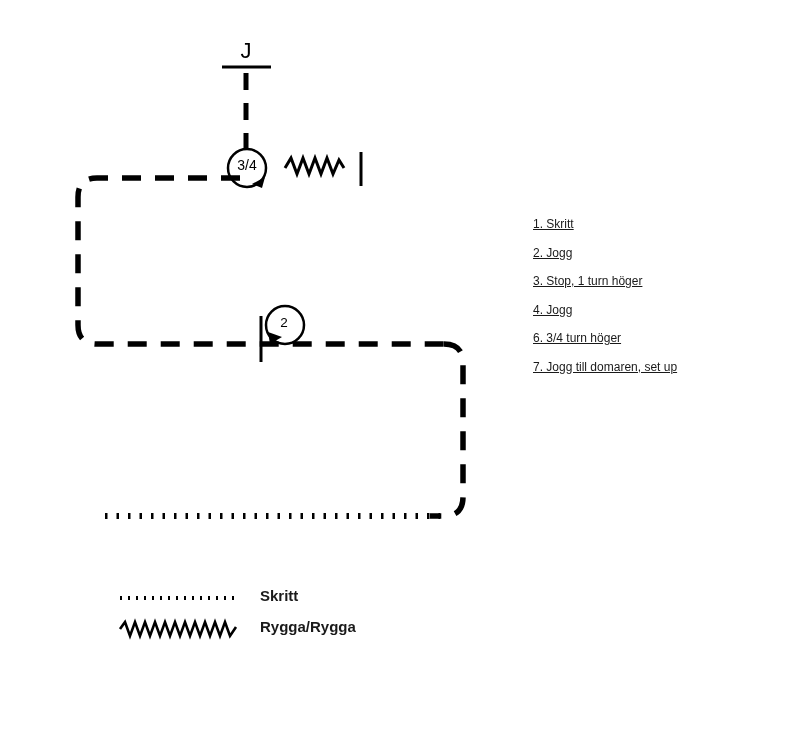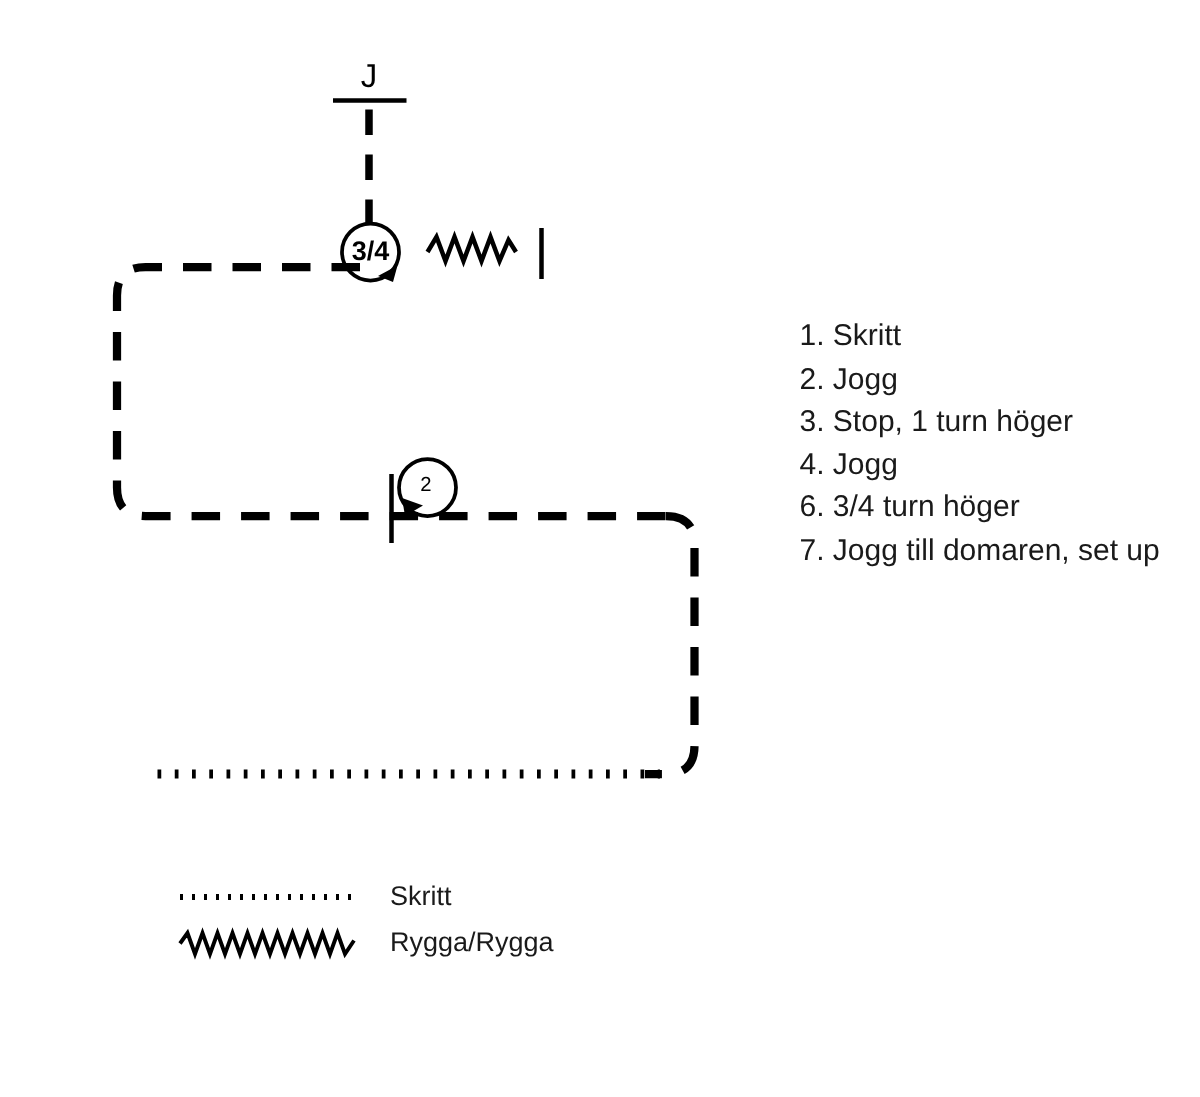--- a/index.html
+++ b/index.html
@@ -22,24 +22,25 @@
     width: 800px;
     height: 731px;
   }
   .instructions {
     position: absolute;
     left: 533px;
     top: 210px;
     width: 260px;
   }
   .instruction-line {
-    font-size: 20px;
+    font-size: 12px;
     line-height: 28.5px;
     color: #1a1a1a;
     white-space: nowrap;
+    text-decoration: underline;
   }
   .legend {
     position: absolute;
     left: 110px;
     top: 583px;
     width: 340px;
   }
   .legend-row {
     position: relative;
     height: 31px;
@@ -48,45 +49,45 @@
     position: absolute;
     left: 8px;
     top: 0;
     width: 120px;
     height: 31px;
   }
   .legend-label {
     position: absolute;
     left: 150px;
     top: 4px;
-    font-size: 18px;
+    font-size: 15px;
     color: #1a1a1a;
     white-space: nowrap;
+    font-weight: bold;
   }
   .marker-label {
     position: absolute;
     font-size: 14px;
     font-weight: 400;
     color: #000;
     text-align: center;
   }
   #judge-label {
     position: absolute;
     left: 231px;
     top: 38px;
     width: 30px;
     font-size: 22px;
     text-align: center;
   }
   #turn-label-34 {
     left: 232px;
     top: 157px;
     width: 30px;
-    font-size: 18px;
-    font-weight: bold;
+    font-size: 14px;
   }
   #turn-label-2 {
     left: 271px;
     top: 315px;
     width: 26px;
     font-size: 13.5px;
   }
 </style>
 </head>
 <body>

